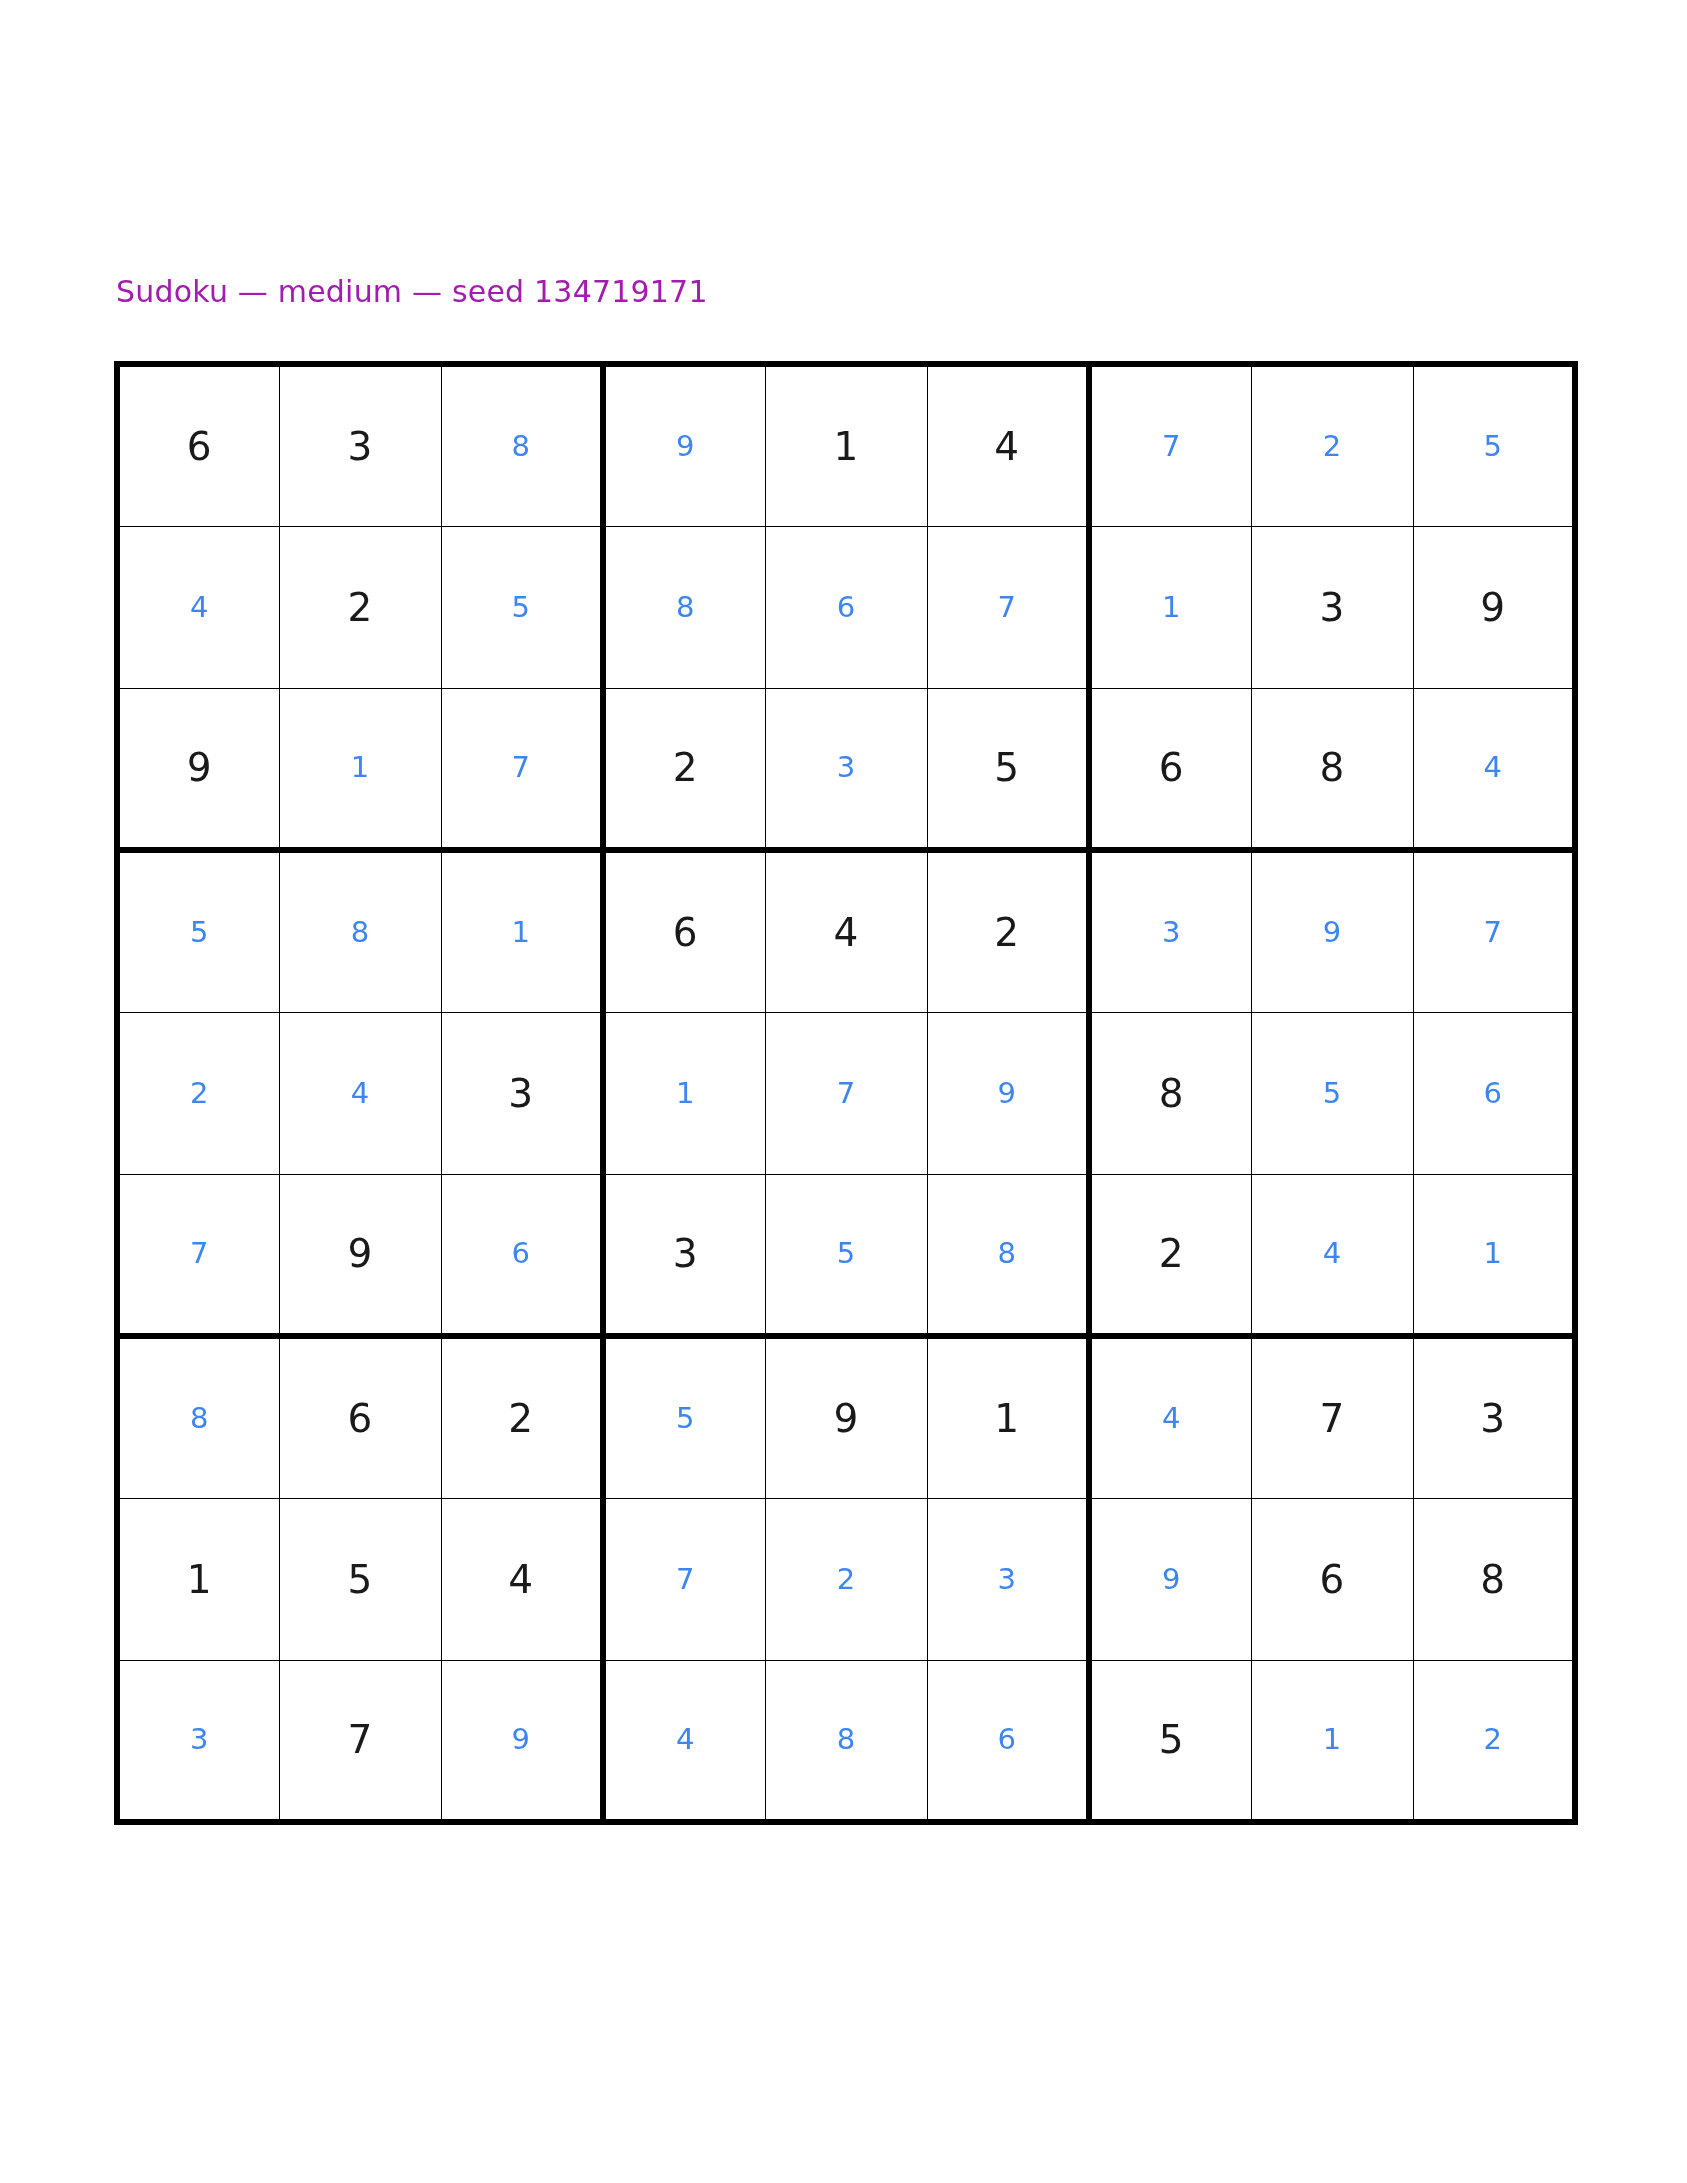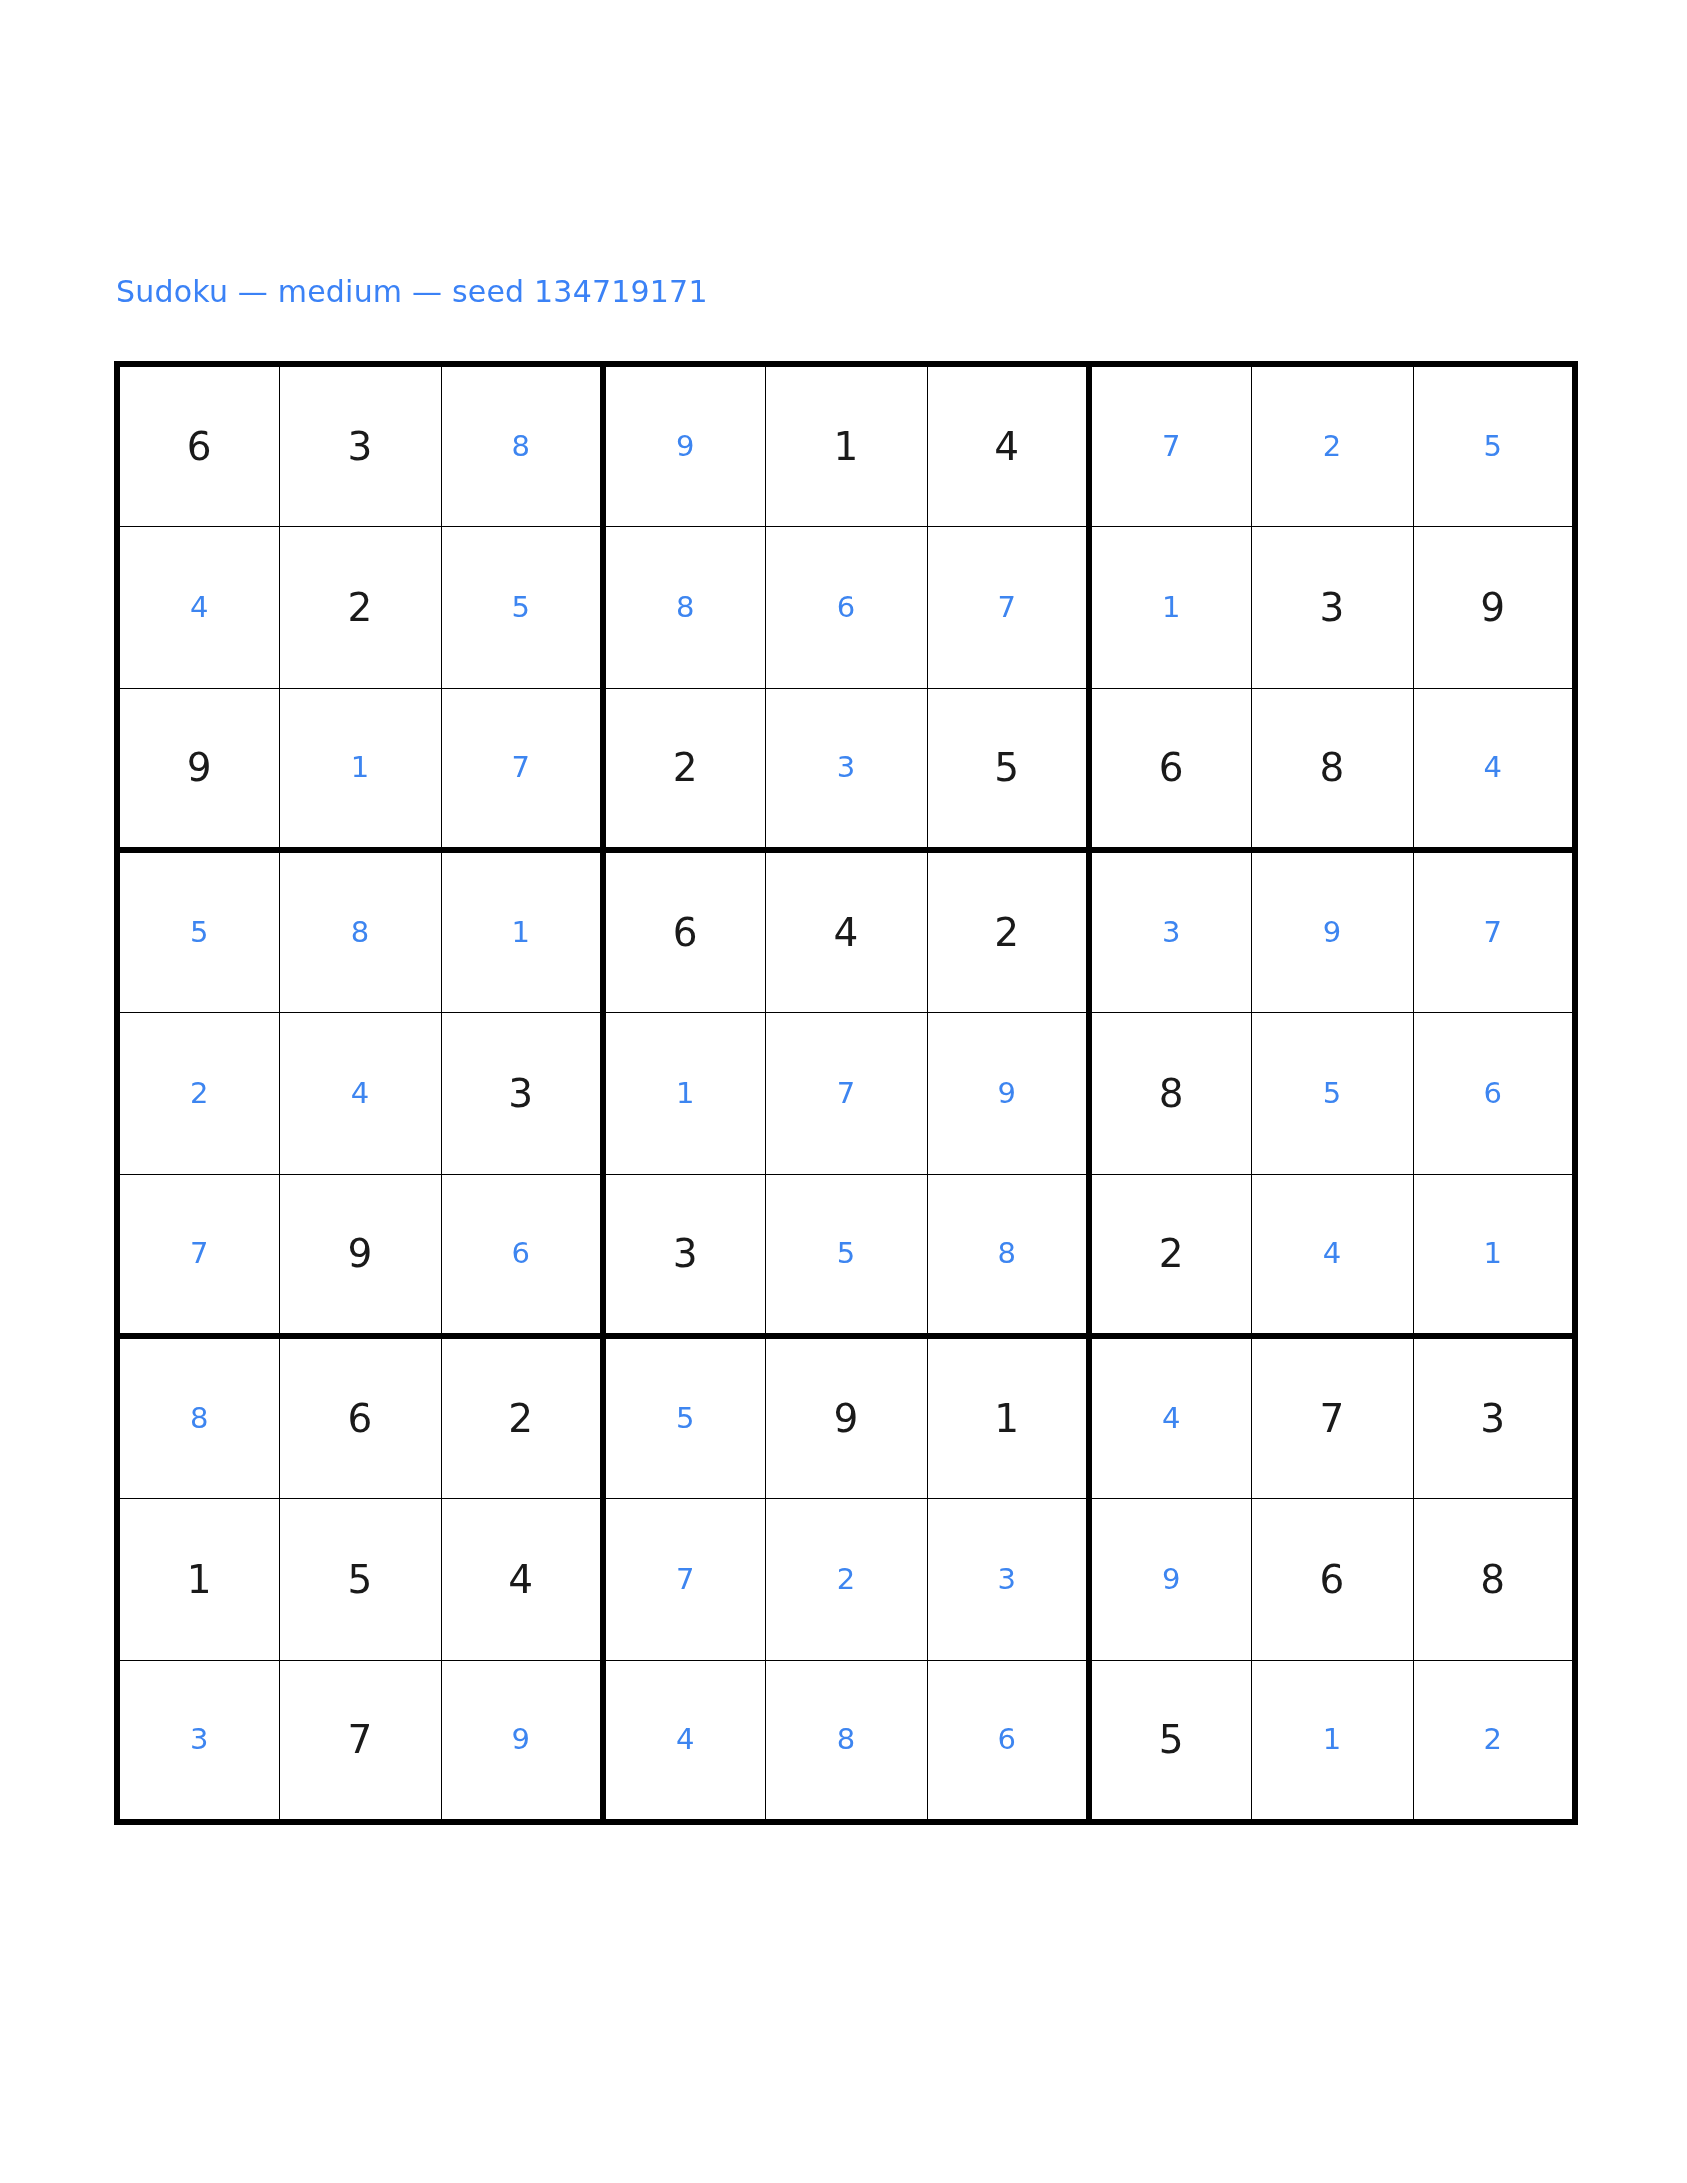--- a/index.html
+++ b/index.html
@@ -12,21 +12,21 @@
     height: 2183px;
     font-family: "DejaVu Sans", sans-serif;
     position: relative;
     overflow: hidden;
   }
   #page-title {
     position: absolute;
     left: 116px;
     top: 274px;
     font-size: 30px;
-    color: #3b82f6;
+    color: #a21caf;
     white-space: nowrap;
     letter-spacing: 0.2px;
   }
   #board-wrap {
     position: absolute;
     left: 114px;
     top: 361px;
     width: 1457px;
     height: 1457px;
   }

